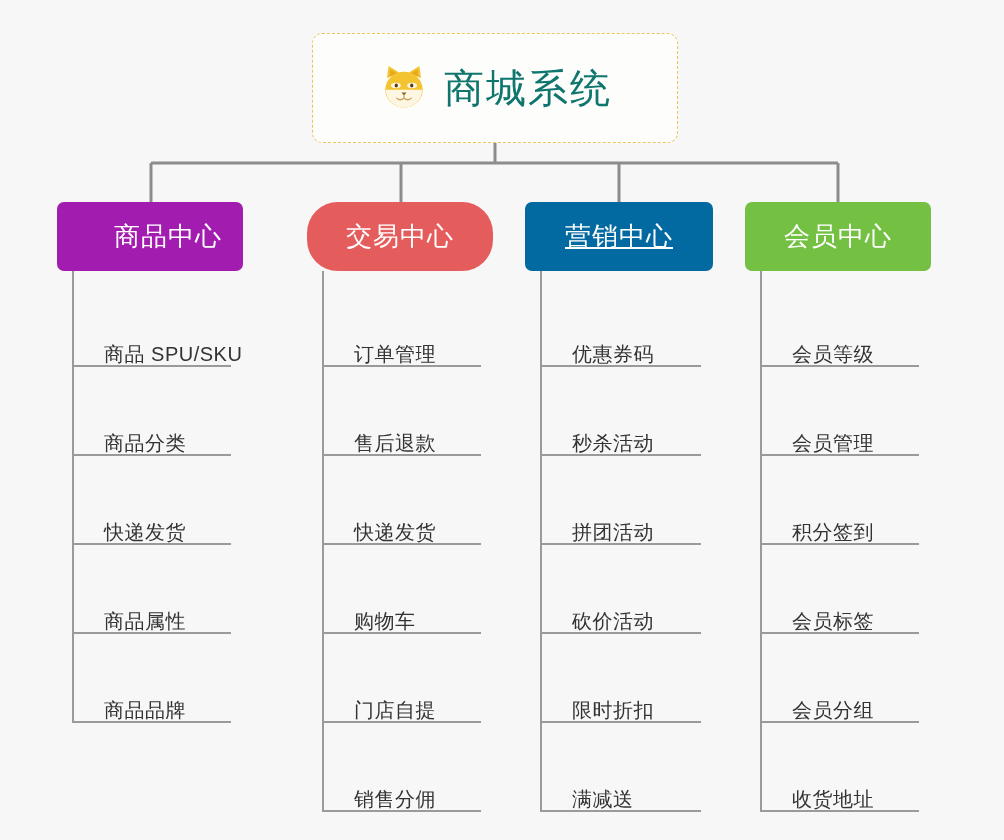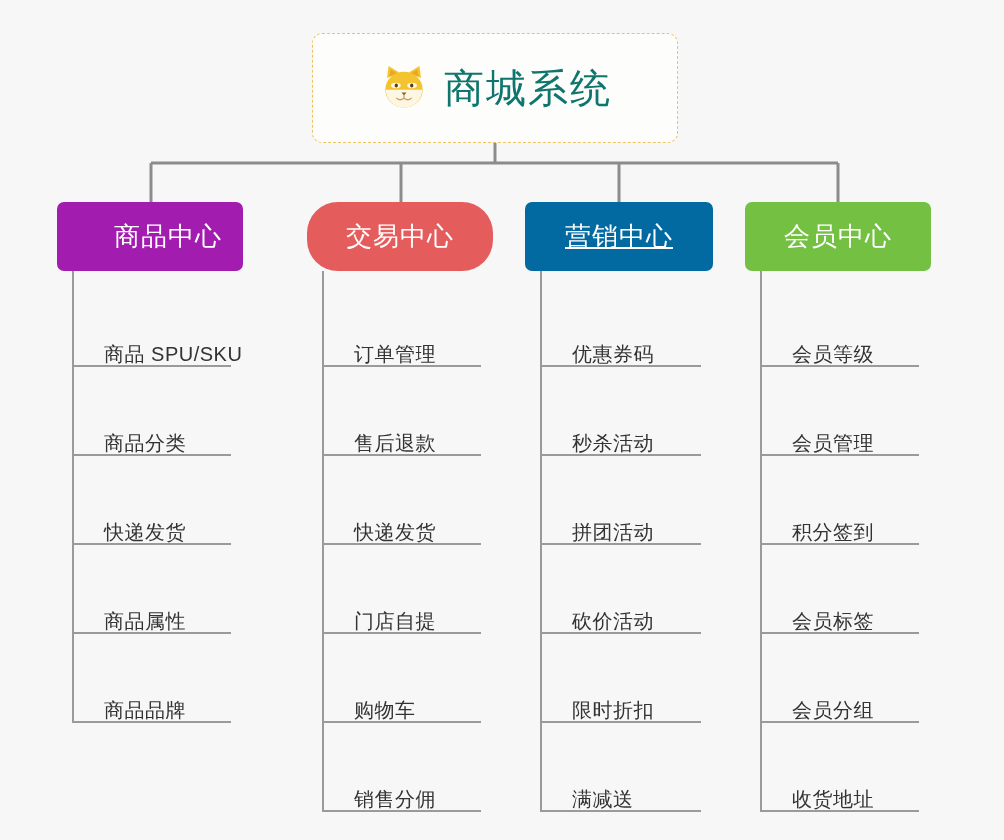--- a/index.html
+++ b/index.html
@@ -206,24 +206,24 @@
       <div class="leaf-item">
         <span class="leaf-text">订单管理</span>
       </div>
       <div class="leaf-item">
         <span class="leaf-text">售后退款</span>
       </div>
       <div class="leaf-item">
         <span class="leaf-text">快递发货</span>
       </div>
       <div class="leaf-item">
+        <span class="leaf-text">购物车</span>
+      </div>
+      <div class="leaf-item">
         <span class="leaf-text">门店自提</span>
-      </div>
-      <div class="leaf-item">
-        <span class="leaf-text">购物车</span>
       </div>
       <div class="leaf-item">
         <span class="leaf-text">销售分佣</span>
       </div>
     </div>
   </div>
 
   <div class="column col-2">
     <div class="cat-box cat-2" style="background: #0369a1; text-decoration: underline;">
       <span>营销中心</span>

